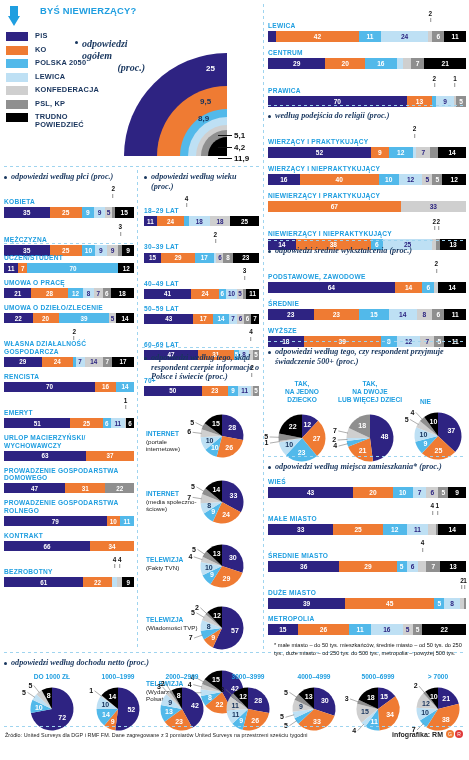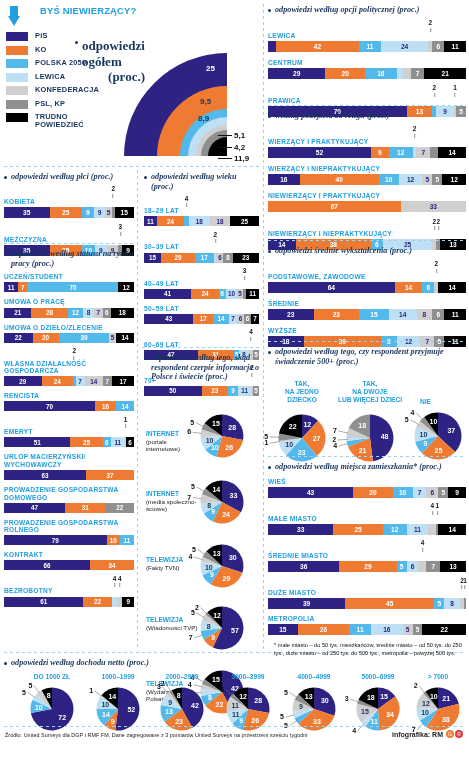--- a/index.html
+++ b/index.html
@@ -61,22 +61,22 @@
   
   .legend-row { display:flex; align-items:flex-start; margin-bottom:4.5px; }
   .legend-sw { width:22px; height:9px; margin-right:7px; flex:0 0 auto; }
   .legend-tx { font-size:7.4px; font-weight:700; color:#17335c; letter-spacing:.2px; line-height:1.12; }
 
   .hdr-title {
     font-size:9.4px; font-weight:700; color:#1f9ee0; line-height:1.2; letter-spacing:.2px;
   }
 
   .note-italic {
-    font-family:"Liberation Serif", serif; font-weight:700;
-    font-size:13px; color:#18365e; line-height:1.2;
+    font-family:"Liberation Serif", serif; font-style:italic; font-weight:700;
+    font-size:10px; color:#18365e; line-height:1.2;
   }
   .pie-cap {
     color:#1f9ee0; font-weight:700; font-size:6.6px; line-height:1.15;
   }
   .pie-cap .sub { display:block; color:#222; font-weight:400; font-size:6.2px; }
 
   .foot {
     font-size:5.4px; color:#222; letter-spacing:.05px;
   }
   .foot-right { font-size:7px; font-weight:700; color:#222; }
@@ -193,21 +193,20 @@
             <div class="seg dark" style="flex: 9 0 0px; background: rgb(207, 207, 207); font-size: 6.6px;">9</div>
             <div class="seg" style="flex: 3 0 0px; background: rgb(143, 143, 143); font-size: 6.6px;"></div>
             <div class="seg" style="flex: 9 0 0px; background: rgb(0, 0, 0); font-size: 6.6px;">9</div>
           </div>
         </div>
       </div>
   </div>
   <div class="dotline" style="position:absolute;left:4px;top:243px;width:130px;"></div>
 
   <div style="position:absolute;left:4px;top:249px;width:130px;">
-    <div class="sect-title">odpowiedzi według statusu na rynku pracy (proc.)</div>
     <div style="margin-top:5px;" id="labour-host">
         <div class="bar-wrap" style="margin-bottom: 6px;">
           <div class="grp-label">UCZEŃ/STUDENT</div>
           <div class="bar" style="height: 10px;">
             <div class="seg" style="flex: 11 0 0px; background: rgb(46, 35, 130); font-size: 6.3px;">11</div>
             <div class="seg" style="flex: 7 0 0px; background: rgb(239, 123, 51); font-size: 6.3px;">7</div>
             <div class="seg" style="flex: 70 0 0px; background: rgb(82, 185, 234); font-size: 6.3px;">70</div>
             <div class="seg" style="flex: 12 0 0px; background: rgb(0, 0, 0); font-size: 6.3px;">12</div>
           </div>
         </div>
@@ -505,21 +504,20 @@
             <line x1="2.0084435543050496" y1="16.86704072891741" x2="-6.737862390686487" y2="14.621371047818776" stroke="#777" stroke-width="0.6"></line>
             <text x="-8.237862390686487" y="16.821371047818776" text-anchor="end" font-size="7" font-weight="bold" font-family="Liberation Sans, sans-serif" fill="#111">4</text>
             <line x1="3.9130301238946466" y1="12.05660416654061" x2="-4.000019196901441" y2="7.706368489402129" stroke="#777" stroke-width="0.6"></line>
             <text x="-5.500019196901441" y="9.90636848940213" text-anchor="end" font-size="7" font-weight="bold" font-family="Liberation Sans, sans-serif" fill="#111">4</text>
           </svg></div>
         <div class="pie-cap" style="position: absolute; left: 2px; top: 294px; width: 54px; text-align: left;"><span>TELEWIZJA</span><span class="sub">(Wydarzenia Polsatu)</span></div>
       </div>
   </div>
 
   <div style="position:absolute;left:268px;top:5px;width:198px;">
-    <div class="sect-title">odpowiedzi według opcji politycznej (proc.)</div>
     <div style="margin-top:6px;" id="political-host">
         <div class="bar-wrap" style="margin-bottom: 7px;">
           <div class="callouts" style="height: 11px;">
             <div class="callout" style="left: 82%;"><span>2</span><i></i></div>
           </div>
           <div class="grp-label">LEWICA</div>
           <div class="bar" style="height: 11px;">
             <div class="seg" style="flex: 4 0 0px; background: rgb(46, 35, 130); font-size: 6.6px;"></div>
             <div class="seg" style="flex: 42 0 0px; background: rgb(239, 123, 51); font-size: 6.6px;">42</div>
             <div class="seg" style="flex: 11 0 0px; background: rgb(82, 185, 234); font-size: 6.6px;">11</div>

